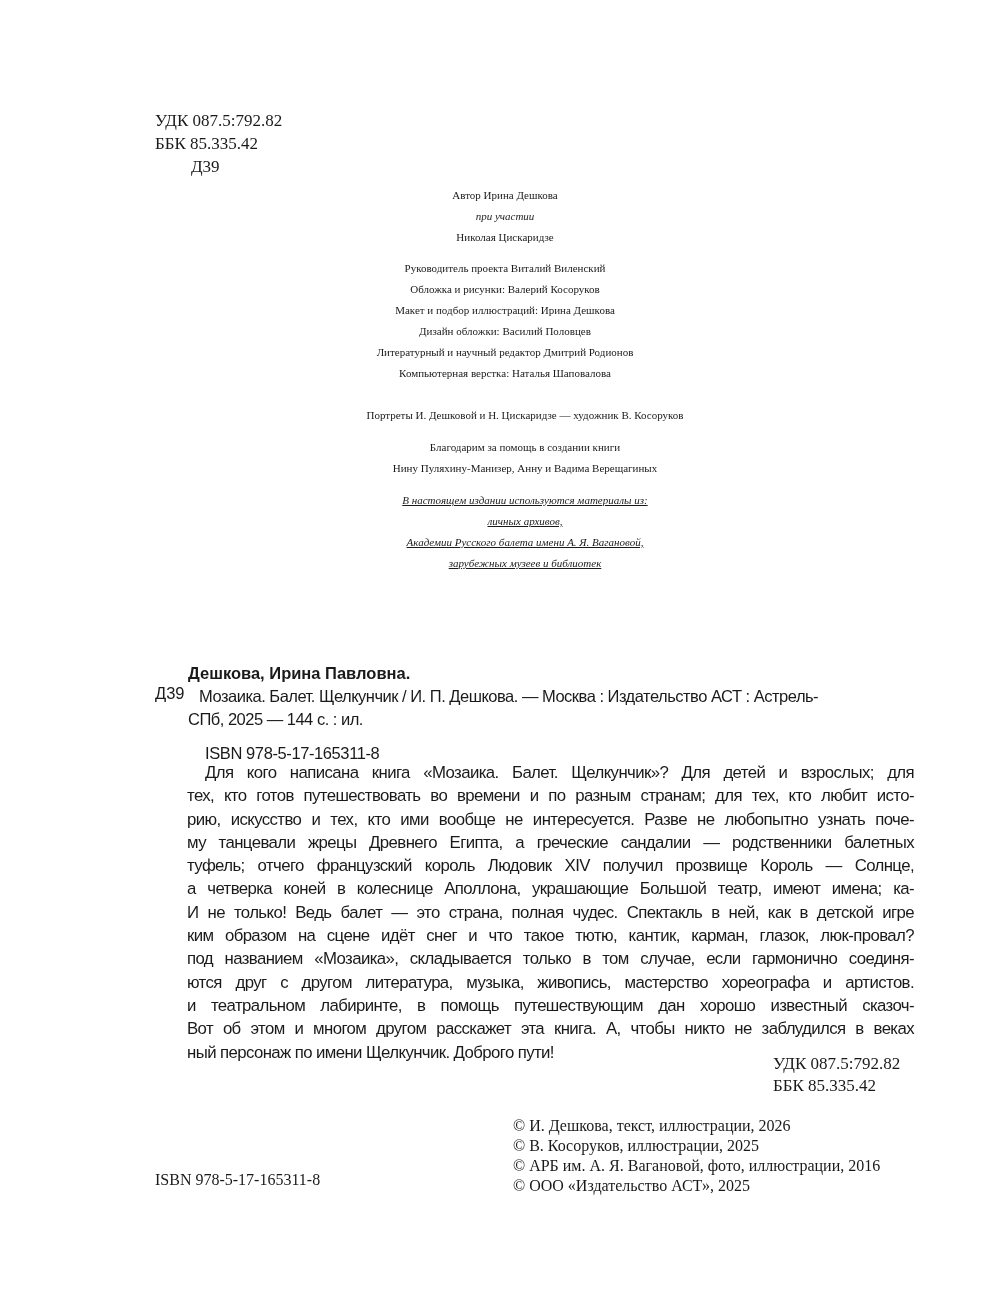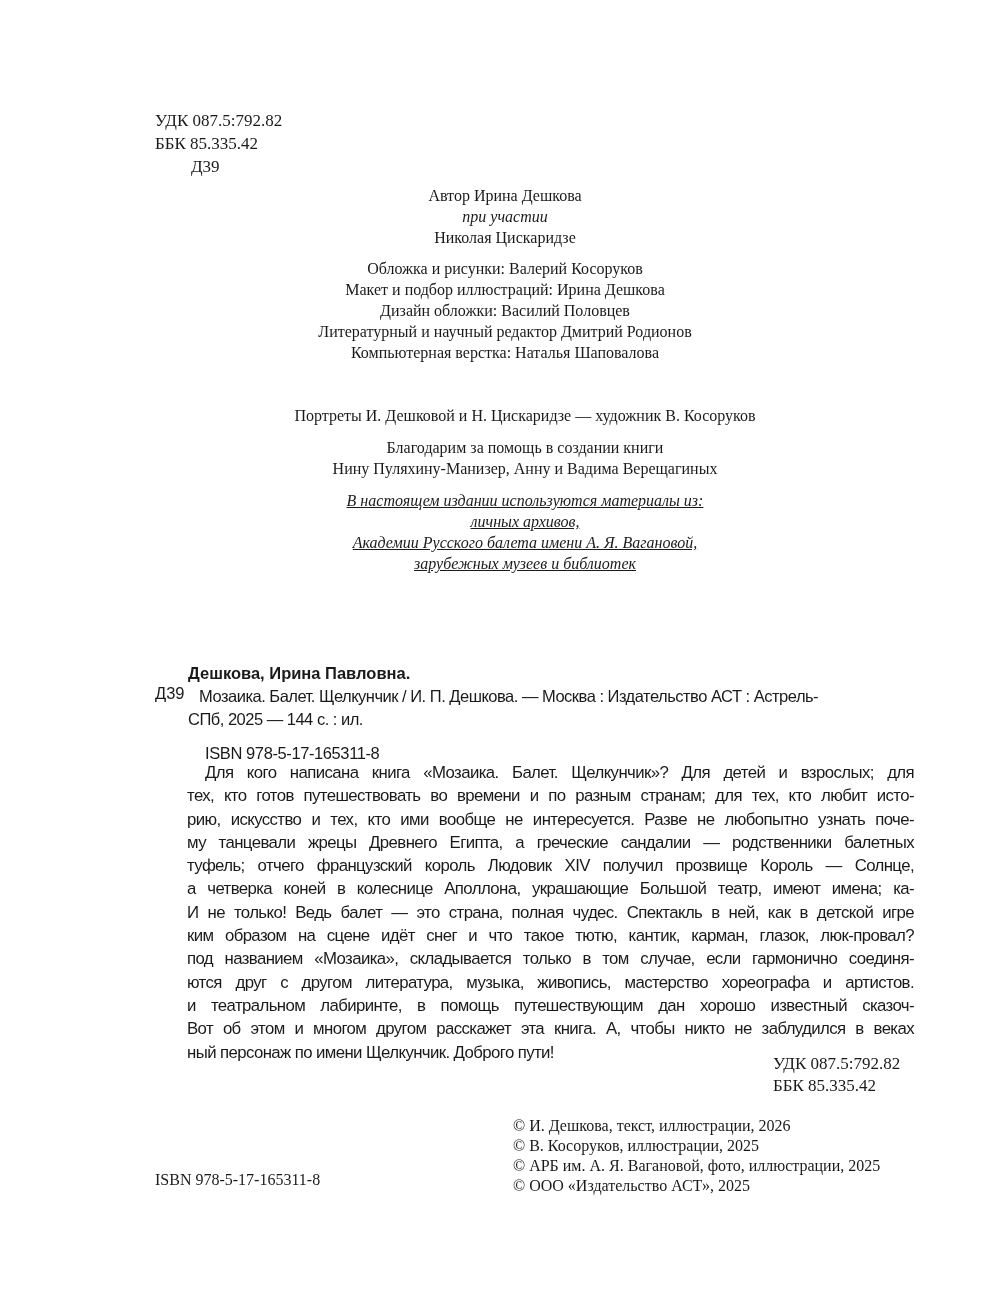--- a/index.html
+++ b/index.html
@@ -2,21 +2,21 @@
 <html><head>
   <meta charset="utf-8">
   <style>
     html, body { margin: 0; padding: 0; background: #ffffff; }
     body {
       width: 1000px; height: 1312px; position: relative; overflow: hidden;
       font-family: "Liberation Serif", "DejaVu Serif", serif;
       color: #1a1a1a;
     }
     .abs { position: absolute; }
-    .line { font-size: 16px; line-height: 21px; white-space: nowrap; }
+    .line { font-size: 11px; line-height: 21px; white-space: nowrap; }
     .center { text-align: center; }
     .italic { font-style: italic; }
     .bold { font-weight: bold; }
     .top-codes { left: 155px; top: 109px; }
     .top-codes .line { height: 23px; line-height: 23px; font-size: 17px; }
     .top-codes .indent { padding-left: 36px; }
     .credits { left: 270px; width: 470px; }
     .cond { font-family: "Liberation Sans Narrow", "Liberation Sans", sans-serif; margin-top: 20px; }
     .biblio { left: 155px; top: 642px; width: 760px; }
     .biblio .ln { font-size: 16.5px; line-height: 23px; height: 23px; white-space: nowrap; transform-origin: left center; }
@@ -43,20 +43,21 @@
   <div class="line indent">Д39</div>
 </div>
 
 <div class="abs credits center" style="top:185px;">
   <div class="line">Автор Ирина Дешкова</div>
   <div class="line italic">при участии</div>
   <div class="line">Николая Цискаридзе</div>
 </div>
 
 <div class="abs credits center" style="top:258px; left:240px; width:530px;">
+  <div class="line">Руководитель проекта Виталий Виленский</div>
   <div class="line">Обложка и рисунки: Валерий Косоруков</div>
   <div class="line">Макет и подбор иллюстраций: Ирина Дешкова</div>
   <div class="line">Дизайн обложки: Василий Половцев</div>
   <div class="line">Литературный и научный редактор Дмитрий Родионов</div>
   <div class="line">Компьютерная верстка: Наталья Шаповалова</div>
 </div>
 
 <div class="abs center" style="top:405px; left:240px; width:570px;">
   <div class="line">Портреты И. Дешковой и Н. Цискаридзе — художник В. Косоруков</div>
 </div>
@@ -100,17 +101,17 @@
 </div>
 
 <div class="abs udc2">
   <div class="line">УДК 087.5:792.82</div>
   <div class="line">ББК 85.335.42</div>
 </div>
 
 <div class="abs copy">
   <div class="line">© И. Дешкова, текст, иллюстрации, 2026</div>
   <div class="line">© В. Косоруков, иллюстрации, 2025</div>
-  <div class="line">© АРБ им. А. Я. Вагановой, фото, иллюстрации, 2025</div>
+  <div class="line">© АРБ им. А. Я. Вагановой, фото, иллюстрации, 2016</div>
   <div class="line">© ООО «Издательство АСТ», 2025</div>
 </div>
 
 <div class="abs isbn-bottom">ISBN 978-5-17-165311-8</div>
 
 </body></html>

